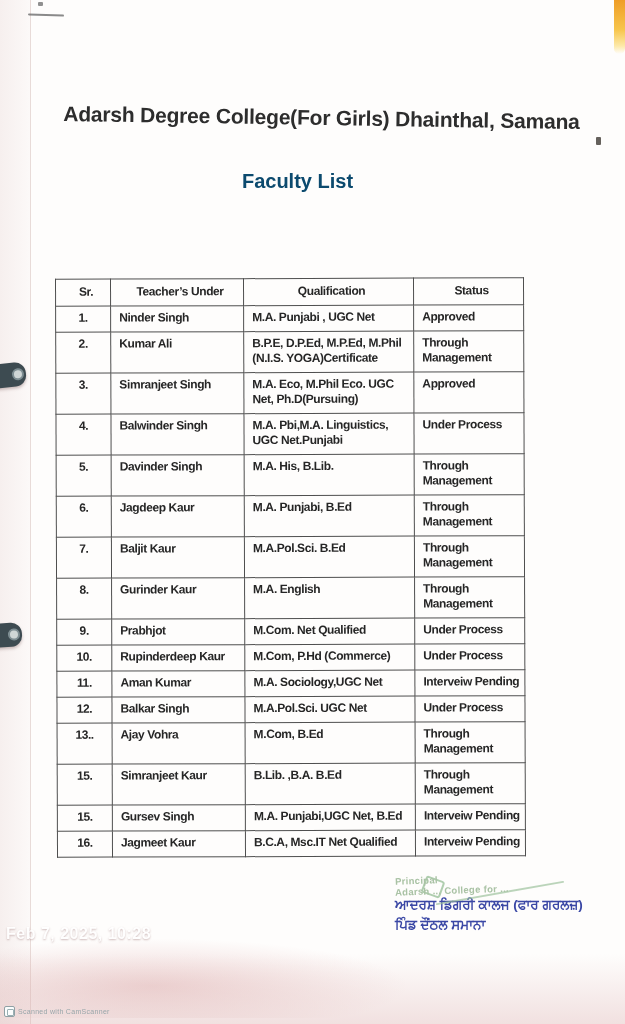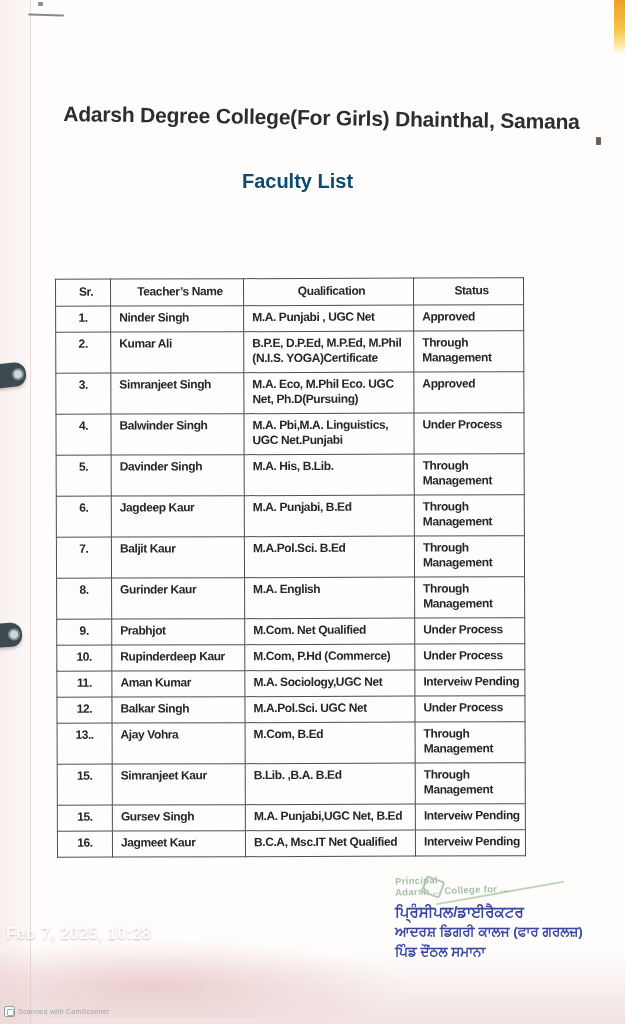--- a/index.html
+++ b/index.html
@@ -111,21 +111,21 @@
     <table>
       <colgroup>
         <col style="width:55px">
           <col style="width:133px">
           <col style="width:170px">
           <col style="width:110px">
       </colgroup>
       <thead>
         <tr>
           <th>Sr.</th>
-          <th>Teacher’s Name</th>
+          <th>Teacher’s Under</th>
           <th>Qualification</th>
           <th>Status</th>
         </tr>
       </thead>
       <tbody>
           <tr>
       <td class="sr">1.</td>
       <td>Ninder Singh</td>
       <td>M.A. Punjabi , UGC Net</td>
       <td>Approved</td>
@@ -222,21 +222,20 @@
     </tr>
         </tbody>
     </table>
   </div>
 
   <div class="stamp">
     <div class="sig-line"></div>
     <div class="stamp-ring"></div>
     <div class="stamp-green">Principal</div>
     <div class="stamp-green">Adarsh ... College for ...</div>
-    <div class="stamp-blue-1">ਪ੍ਰਿੰਸੀਪਲ/ਡਾਈਰੈਕਟਰ</div>
     <div class="stamp-blue-2">ਆਦਰਸ਼ ਡਿਗਰੀ ਕਾਲਜ (ਫਾਰ ਗਰਲਜ਼)</div>
     <div class="stamp-blue-3">ਪਿੰਡ ਦੌਂਠਲ ਸਮਾਨਾ</div>
   </div>
 
   <div class="pink-blob"></div>
   <div class="bottom-shade"></div>
 
   <div class="timestamp">Feb 7, 2025, 10:28</div>
 
   <div class="watermark">

